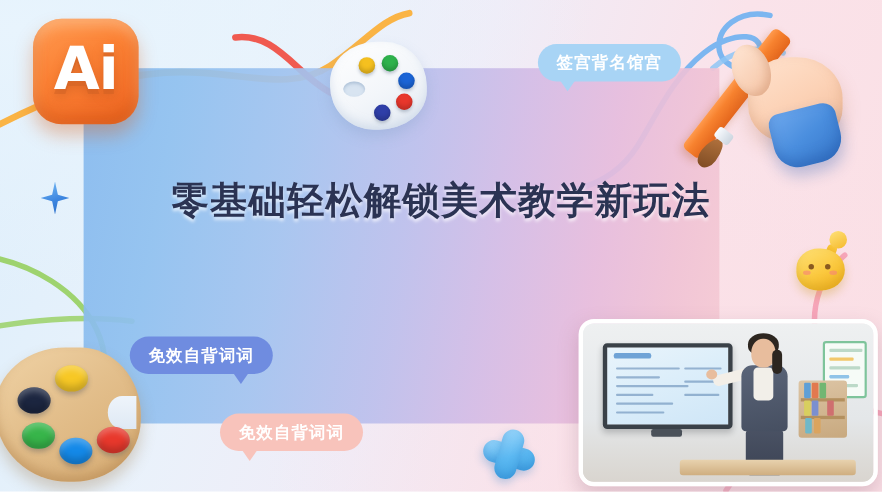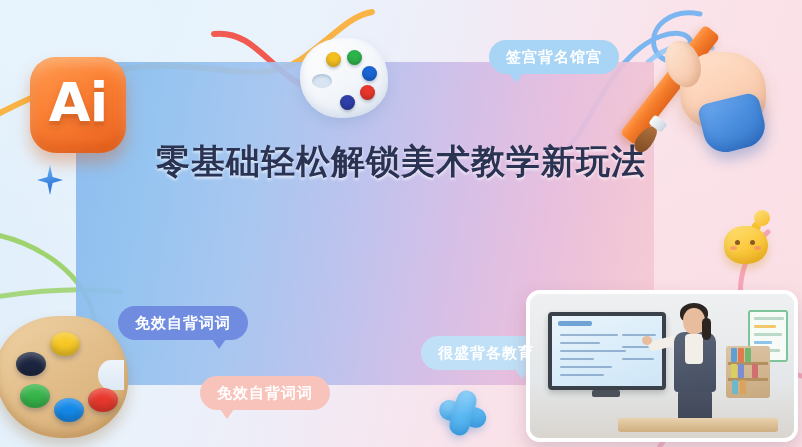--- a/index.html
+++ b/index.html
@@ -28,21 +28,21 @@
        #d3bce6 64%, #e6bcdd 78%, #f0c3d5 90%, #f6cbd3 100%);
     opacity:.92;
   }
 
   
   #ai-icon{
     position:absolute;left:30px;top:17px;width:96px;height:96px;border-radius:26px;
     background:linear-gradient(150deg,#ff9b52 0%,#fb8235 42%,#f4712a 74%,#e9631f 100%);
     box-shadow:0 10px 16px rgba(215,90,20,.34), inset 0 -8px 14px rgba(190,70,10,.35),
                inset 0 6px 12px rgba(255,205,160,.55);
-    display:flex;align-items:center;justify-content:center;margin-top:40px;
+    display:flex;align-items:center;justify-content:center;
   }
   #ai-icon .ai-text{
     font-size:54px;font-weight:bold;color:#fff;line-height:1;
     font-family:"DejaVu Sans","Liberation Sans",sans-serif;
     text-shadow:0 4px 0 rgba(205,95,35,.45), 0 6px 10px rgba(170,70,20,.35);
     letter-spacing:-1px;padding-bottom:4px;
   }
 
   
   #palette-small{position:absolute;left:300px;top:38px;width:88px;height:80px;}
@@ -151,21 +151,21 @@
   #title .ln{
     display:block;font-weight:bold;letter-spacing:1px;line-height:1.18;
     white-space:nowrap;
   }
   #title .ln1,#title .ln2{
     font-size:41px;color:#ffffff;
     text-shadow:0 3px 0 rgba(80,105,170,.38), 0 5px 10px rgba(55,80,140,.32),
                 1px 1px 0 rgba(255,255,255,.9);
   }
   #title .ln3{
-    font-size:34px;color:#2b3353;margin-top:1px;
+    font-size:34px;color:#2b3353;margin-top:23px;
     text-shadow:0 2px 3px rgba(255,255,255,.7);
   }
 
   
   .badge{
     position:absolute;display:flex;align-items:center;justify-content:center;
     border-radius:19px;padding:0 17px;height:34px;white-space:nowrap;
     font-size:15px;font-weight:bold;letter-spacing:1px;
     font-family:"DejaVu Sans","Liberation Sans",sans-serif;
   }
@@ -313,23 +313,20 @@
 
   <div id="badge-1" class="badge badge-blue tail-bl">
     <span class="txt">签宫背名馆宫</span>
   </div>
   <div id="badge-2" class="badge badge-indigo tail-br">
     <span class="txt">免效自背词词</span>
   </div>
   <div id="badge-3" class="badge badge-pink tail-bl">
     <span class="txt">免效自背词词</span>
   </div>
-  <div id="badge-4" class="badge badge-sky tail-br">
-    <span class="txt">很盛背各教育</span>
-  </div>
 
   <div id="photo">
     <div class="wall"></div>
 
     <div class="board">
       <div class="hdr"></div>
       <div class="l" style="top:18px;width:58px;"></div>
       <div class="l" style="top:26px;width:40px;"></div>
       <div class="l" style="top:34px;width:66px;"></div>
       <div class="l" style="top:42px;width:34px;"></div>

